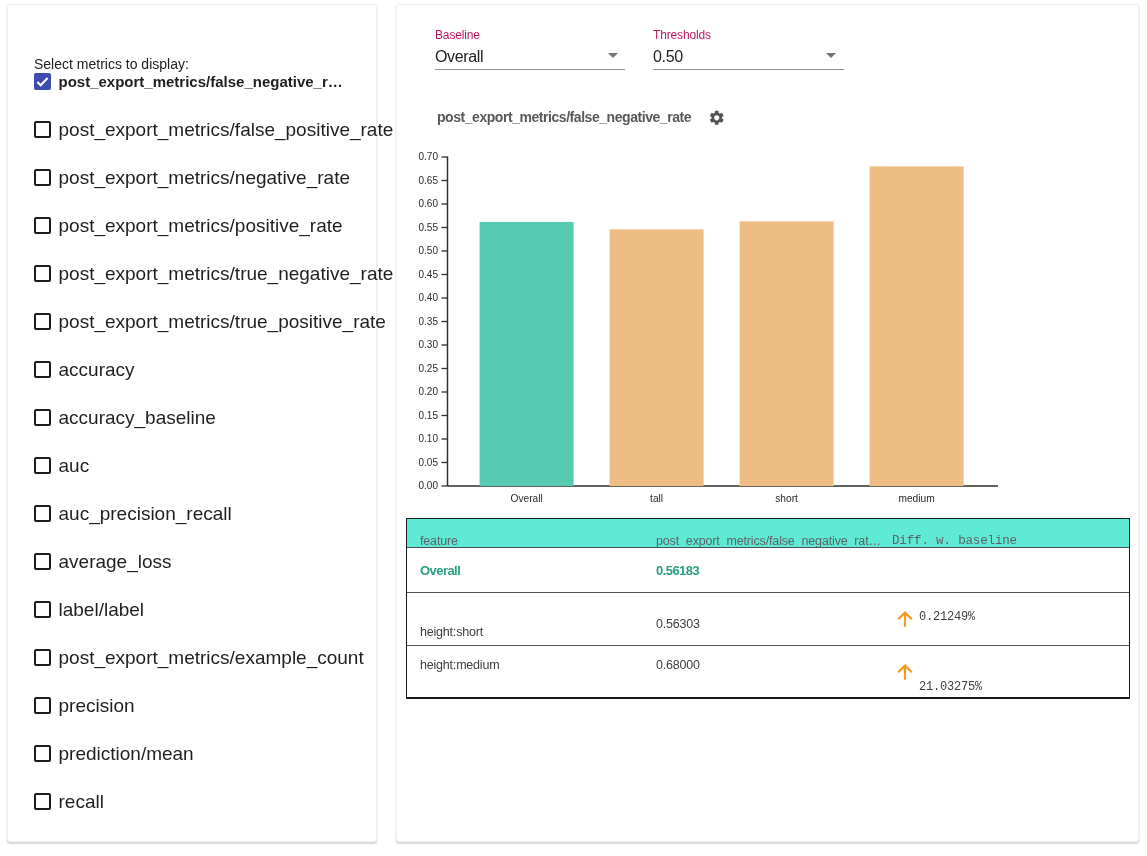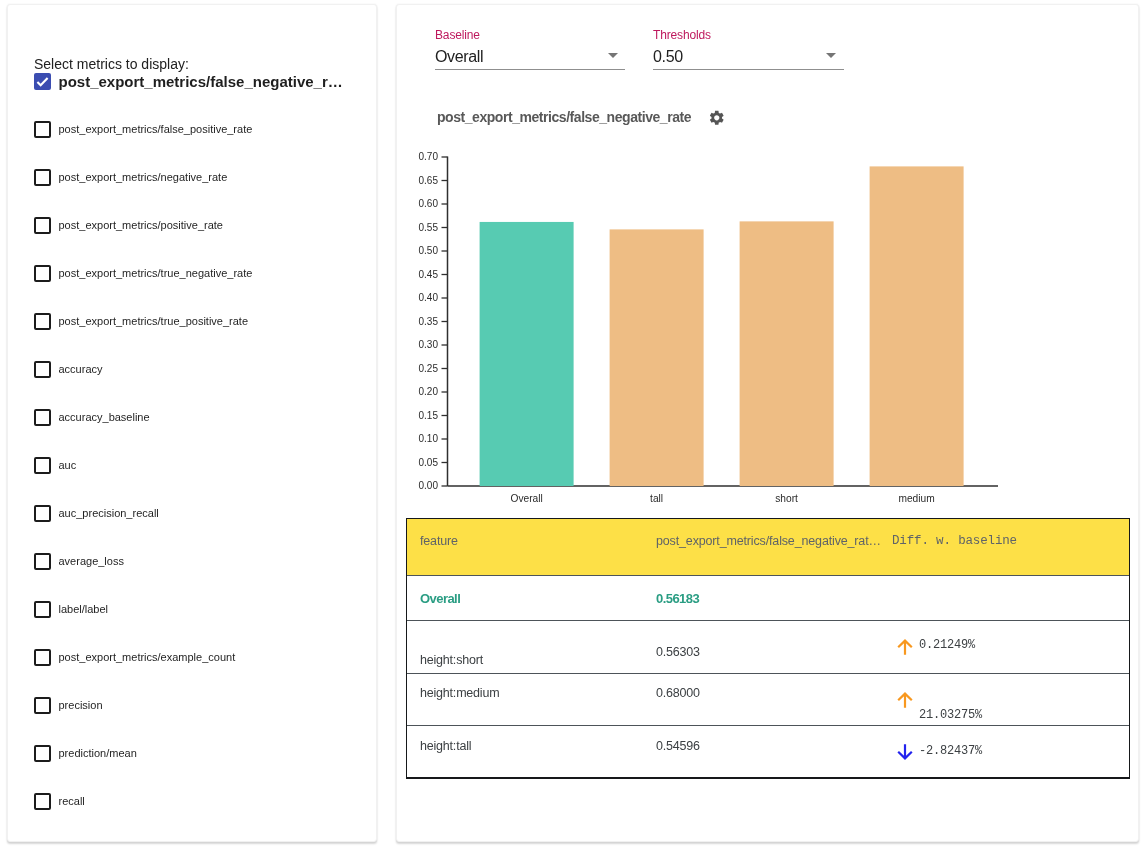--- a/index.html
+++ b/index.html
@@ -6,34 +6,34 @@
 html,body { width:1147px; height:856px; background:#fff; font-family:"Liberation Sans", sans-serif; overflow:hidden; }
 .card { position:absolute; background:#fff; border-radius:3px; border:1px solid #f1f1f1;
   box-shadow:0 2px 2px rgba(0,0,0,0.16), 0 0 2px rgba(0,0,0,0.07); }
 #leftcard { left:7px; top:4px; width:370px; height:838px; }
 #rightcard { left:396px; top:4px; width:743px; height:838px; }
 
 #selhdr { position:absolute; left:26px; top:27px; font-size:14px; color:#212121;margin-top:24px; }
 .item { position:absolute; left:25.5px; height:18px; }
 .cb { position:absolute; left:0; top:0; width:17px; height:17px; border:2px solid #1c1c1c; border-radius:2px; background:#fff; }
 .cbc { position:absolute; left:0; top:0; width:17px; height:17px; border-radius:2px; background:#3b4db1; }
-.lbl { position:absolute; left:25px; top:0; line-height:17px; font-size:11px; color:#1f1f1f; white-space:nowrap; }
+.lbl { position:absolute; left:25px; top:0; line-height:17px; font-size:19px; color:#1f1f1f; white-space:nowrap; }
 .lblb { font-weight:bold; font-size:15px; max-width:286px; overflow:hidden; text-overflow:ellipsis; }
 
 .ddlabel { position:absolute; font-size:12px; color:#be185d; letter-spacing:-0.15px; }
 .ddvalue { position:absolute; font-size:16px; color:#212121; letter-spacing:-0.35px; }
 .ddline { position:absolute; height:1px; background:#8f8f8f; width:190px; }
 .ddarrow { position:absolute; width:0; height:0; border-left:5px solid transparent; border-right:5px solid transparent; border-top:5.5px solid #757575; }
 
 #charttitle { position:absolute; left:437px; top:108.5px; font-size:14px; font-weight:bold; color:#585858; letter-spacing:-0.45px; }
 #gear { position:absolute; left:708px; top:109px; }
 
 #tbl { position:absolute; left:406px; top:517.5px; width:724px; border:1.5px solid #16181a; border-bottom-width:2.5px; }
 .trow { position:relative; border-top:1px solid #4d5459; }
-#thead { height:56px; background:#fde047; border-top:none; }
+#thead { height:28px; background:#5eead4; border-top:none; }
 .hcell { position:absolute; top:15px; font-size:12.5px; color:#5f6368; white-space:nowrap; letter-spacing:-0.15px; }
 .c1 { left:13px; } .c2 { left:249px; } .c3 { left:485px;font-family:Liberation Mono, monospace; }
 .tcell { position:absolute; font-size:12.5px; color:#3c4043; white-space:nowrap; letter-spacing:-0.2px; }
 .teal { color:#2a9d83; font-weight:bold; font-size:13px; letter-spacing:-0.55px; }
 .pct { position:absolute; font-size:12px; color:#3c4043; letter-spacing:-0.2px; }
 svg.arr { position:absolute; }
 </style>
 </head>
 <body>
 <div id="leftcard" class="card">
@@ -184,21 +184,13 @@
     <span class="pct c3" style="left:512px; top:17.5px;">0.21249%</span>
   </div>
   <div class="trow" style="height:52px;">
     <span class="tcell c1" style="top:12.5px;">height:medium</span>
     <span class="tcell c2" style="top:12.5px;">0.68000</span>
     <svg class="arr" style="left:489.5px; top:17.5px;" width="16" height="17" viewBox="0 0 16 17" fill="none" stroke="#f8981f" stroke-width="2.2">
         <path d="M8 16.8 V3.2 M1.2 9.2 L8 2.6 L14.8 9.2"></path>
       </svg>
     <span class="pct c3" style="left:512px; top:34px;">21.03275%</span>
   </div>
-  <div class="trow" style="height:52.5px;">
-    <span class="tcell c1" style="top:13.5px;">height:tall</span>
-    <span class="tcell c2" style="top:13.5px;">0.54596</span>
-    <svg class="arr" style="left:489.5px; top:18px;" width="16" height="17" viewBox="0 0 16 17" fill="none" stroke="#2323ee" stroke-width="2.2">
-        <path d="M8 0.2 V13.8 M1.2 7.8 L8 14.4 L14.8 7.8"></path>
-      </svg>
-    <span class="pct c3" style="left:512px; top:18px;">-2.82437%</span>
-  </div>
 </div>
 
 </body></html>

